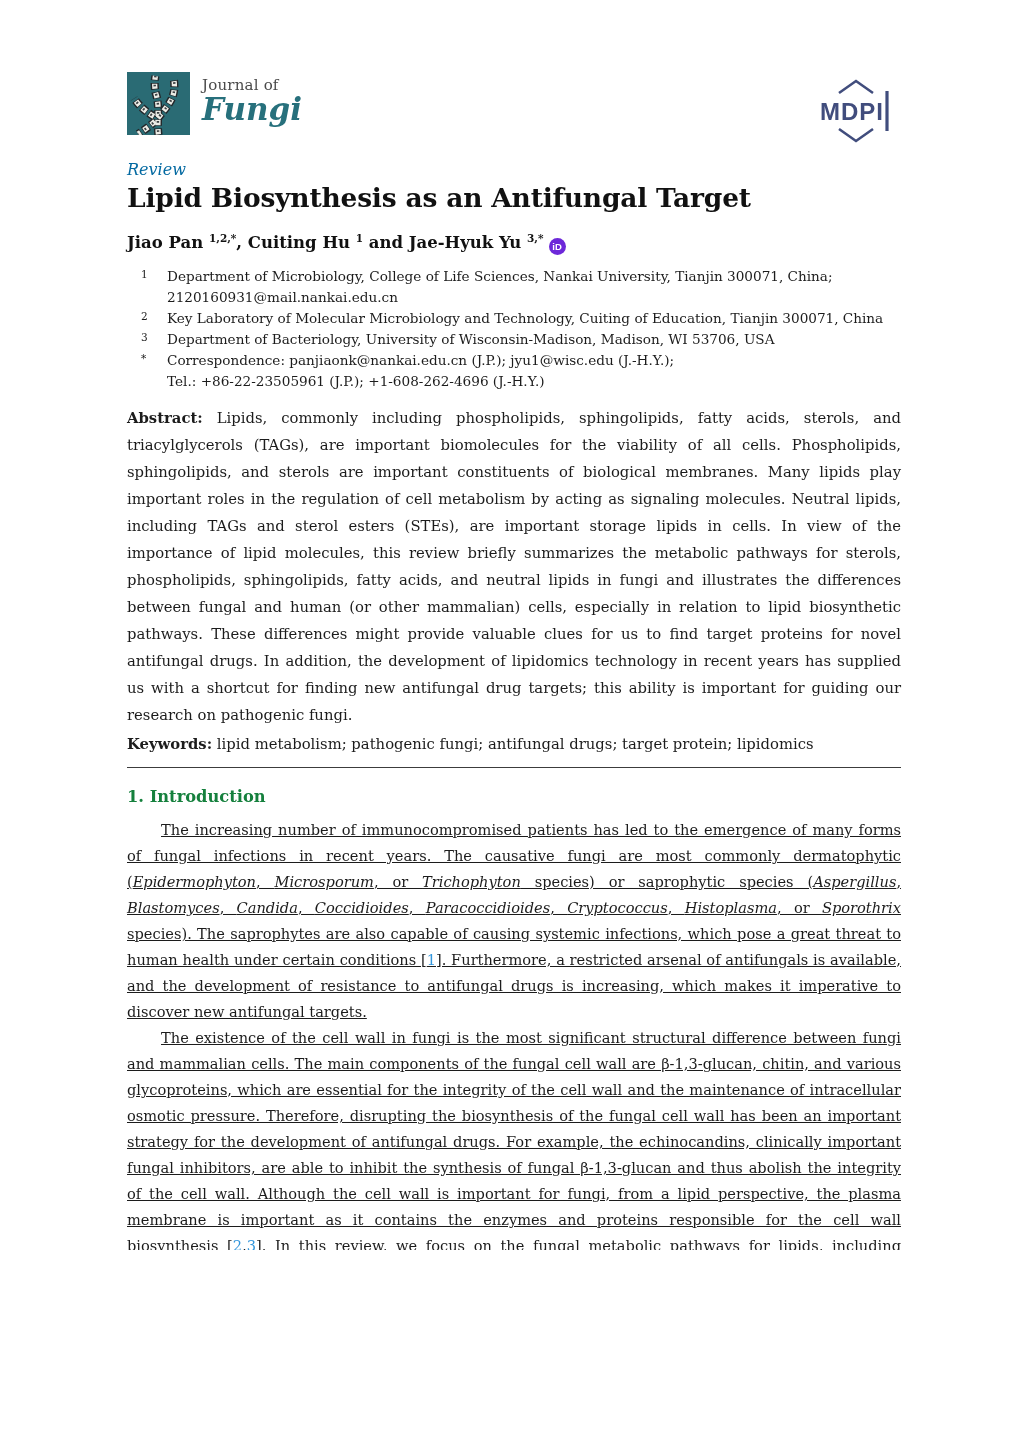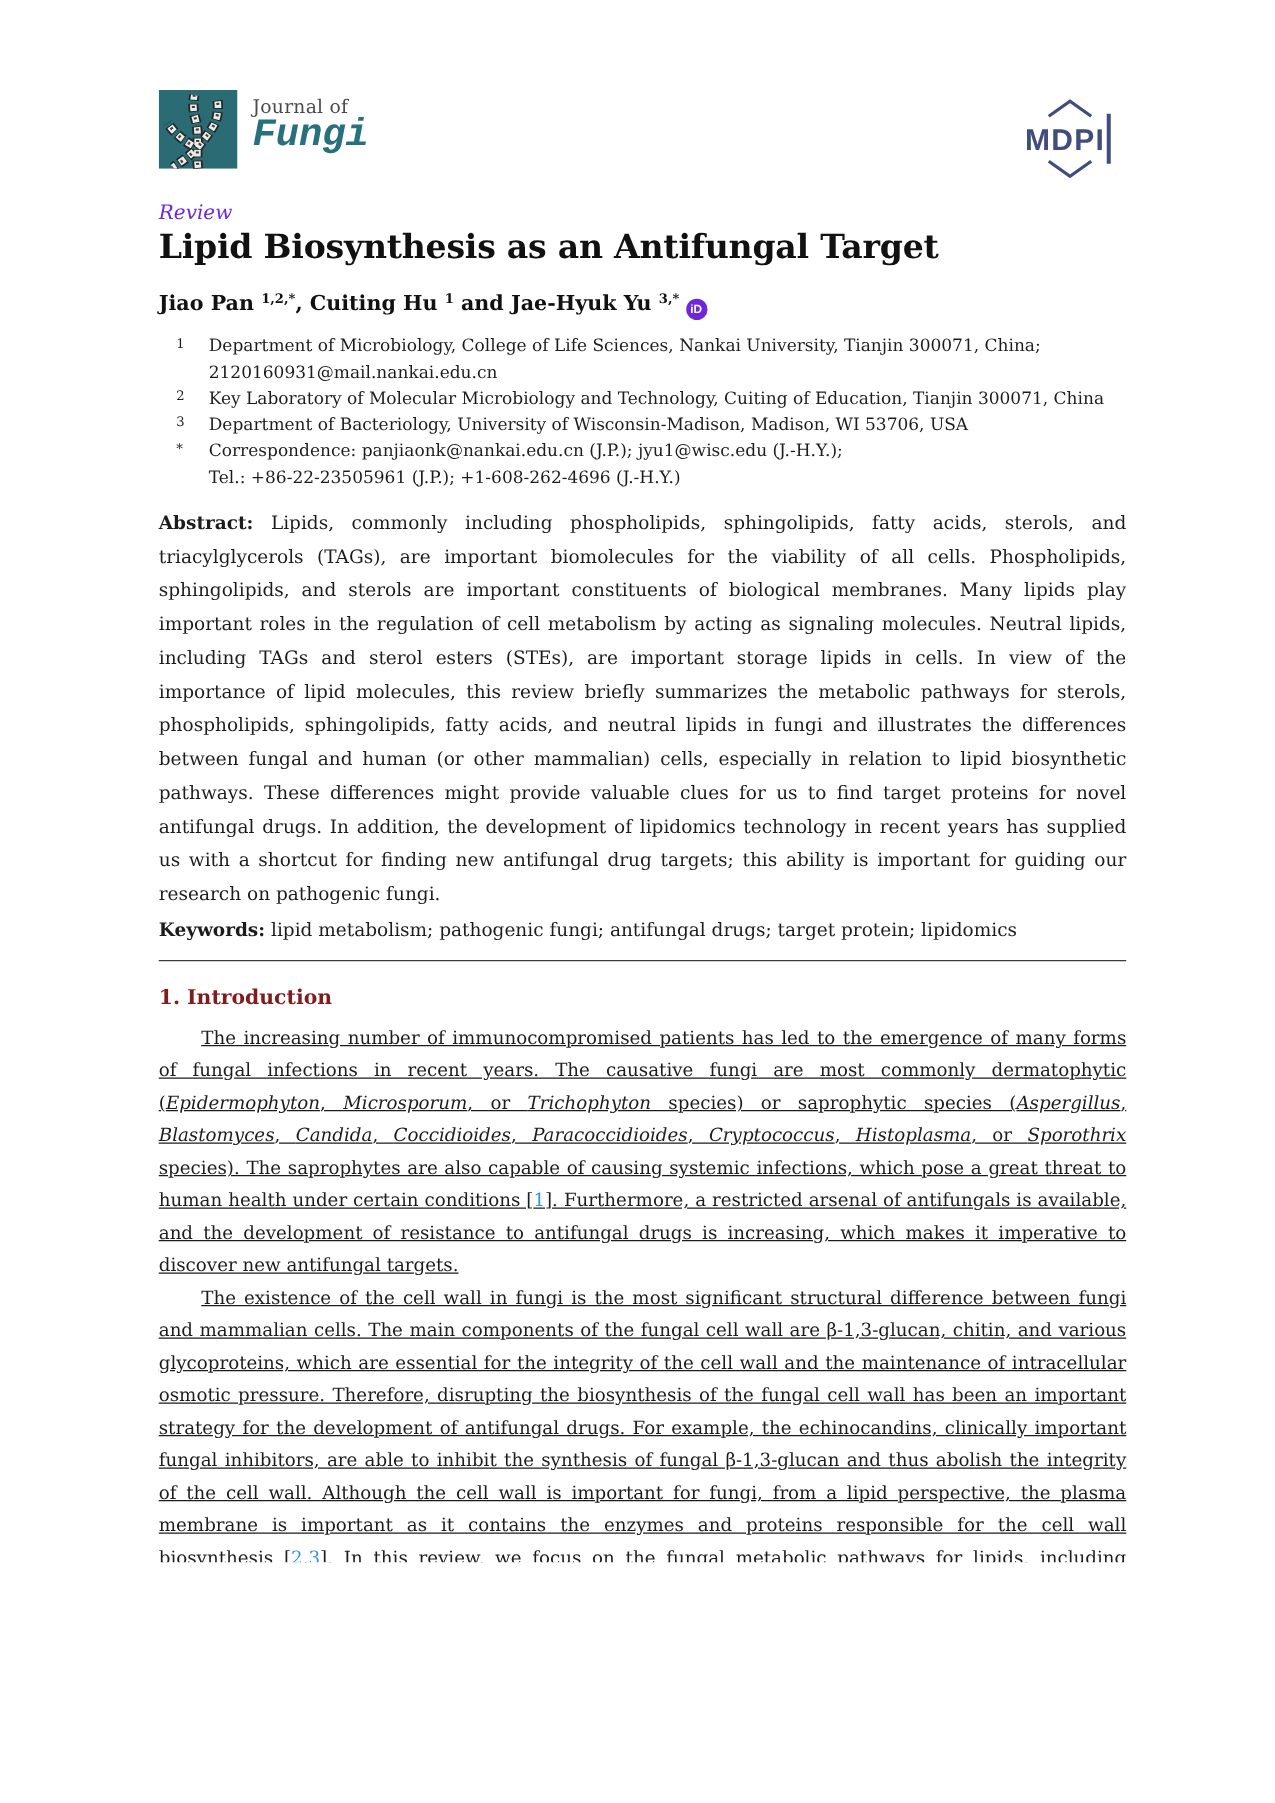--- a/index.html
+++ b/index.html
@@ -14,25 +14,25 @@
     font-family:"DejaVu Serif", serif;
     color:#1c1c1c;
   }
 
   
   .header { display:flex; justify-content:space-between; align-items:flex-start; margin-bottom:16px; }
   .logo-group { display:flex; align-items:flex-start; gap:12px; }
   .logo-mark { width:63px; height:63px; display:block; }
   .logo-text { padding-top:4px; }
   .logo-text .jof-line1 { font-size:15px; color:#4a4a4a; letter-spacing:.2px; }
-  .logo-text .jof-line2 { font-size:31px; line-height:30px; font-weight:bold; font-style:italic; color:#27707c;font-family:Liberation Mono, monospace; }
+  .logo-text .jof-line2 { font-size:31px; line-height:30px; font-weight:bold; font-style:italic; color:#27707c; }
   .mdpi-logo { width:88px; height:66px; display:block; margin-top:6px; }
 
   
-  .article-type { font-style:italic; font-size:16px; color:#6d28d9; margin-bottom:3px; }
+  .article-type { font-style:italic; font-size:16px; color:#0369a1; margin-bottom:3px; }
   .page-title { font-size:26.5px; font-weight:700; letter-spacing:-.2px; color:#111; margin-bottom:20px; }
 
   
   .authors { font-size:16.5px; font-weight:700; margin-bottom:11px; color:#111; }
   .authors .sup { font-size:10.5px; position:relative; top:-6px; font-weight:700; }
   .orcid-badge { display:inline-block; width:17px; height:17px; border-radius:50%;
     background:#6d28d9; color:#fff; font-family:"Liberation Sans", sans-serif;
     font-size:9.5px; font-weight:bold; text-align:center; line-height:17px;
     vertical-align:-2px; margin-left:5px; font-style:normal; }
 
@@ -52,21 +52,21 @@
   .crossmark-text .cm1 { font-size:12px; }
   .crossmark-text .cm2 { font-size:13px; font-weight:bold; }
 
   
   .abstract { font-size:14.8px; line-height:27px; text-align:justify; margin-bottom:7px; }
   .abstract .lbl, .keywords .lbl { font-weight:700; }
   .keywords { font-size:14.8px; margin-bottom:15px; }
   .rule { border:none; border-top:1.2px solid #3c3c3c; margin:0 0 19px 0; }
 
   
-  .section-heading { font-size:16.3px; font-weight:700; margin-bottom:11px; color:#7f1d1d; }
+  .section-heading { font-size:16.3px; font-weight:700; margin-bottom:11px; color:#15803d; }
   .body-para { font-size:14.6px; line-height:26px; text-align:justify; text-indent:34px;text-decoration:underline; }
   .i { font-style:italic; }
   .b { font-weight:700; }
   .link { color:#3296dc; }
 
   
   .footer { position:absolute; left:127px; right:127px; top:1348px;
     display:flex; justify-content:space-between; font-size:14px; }
 </style>
 </head>

